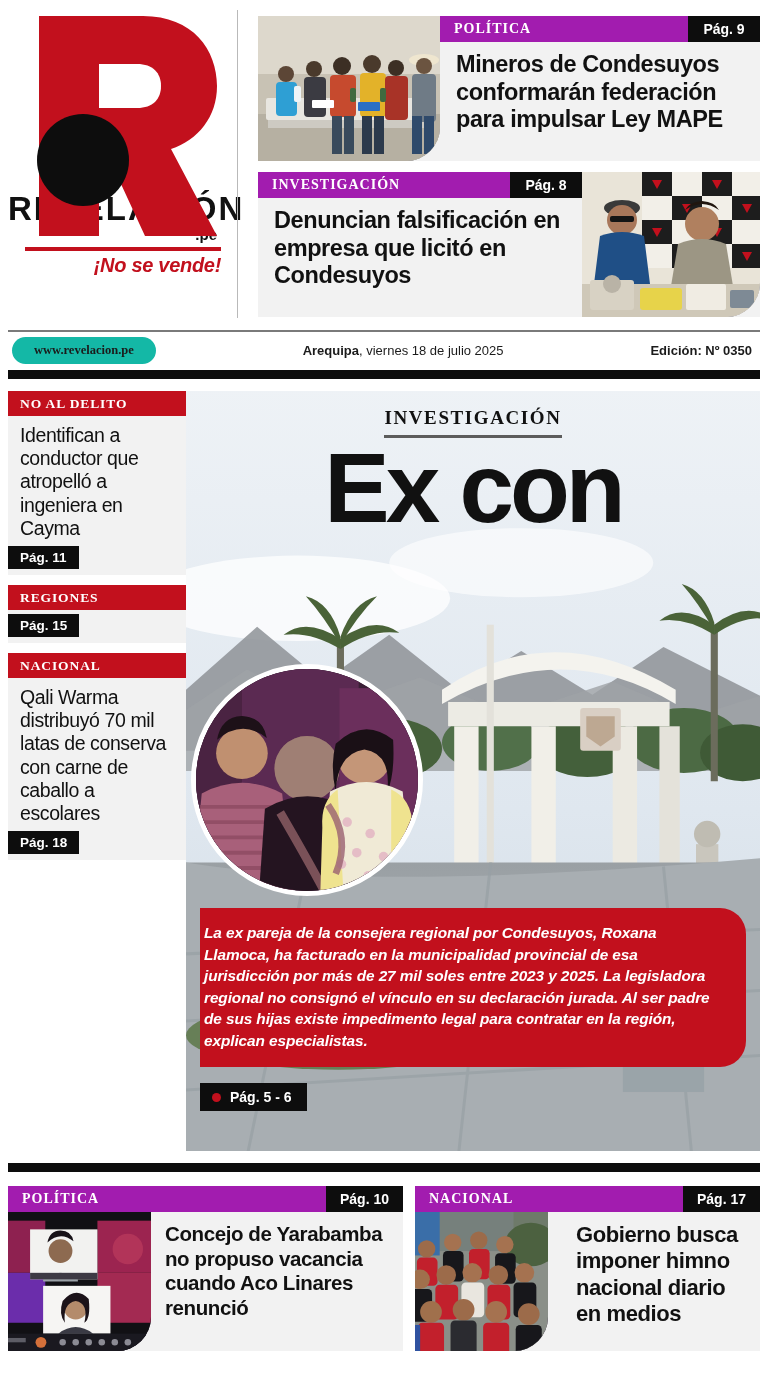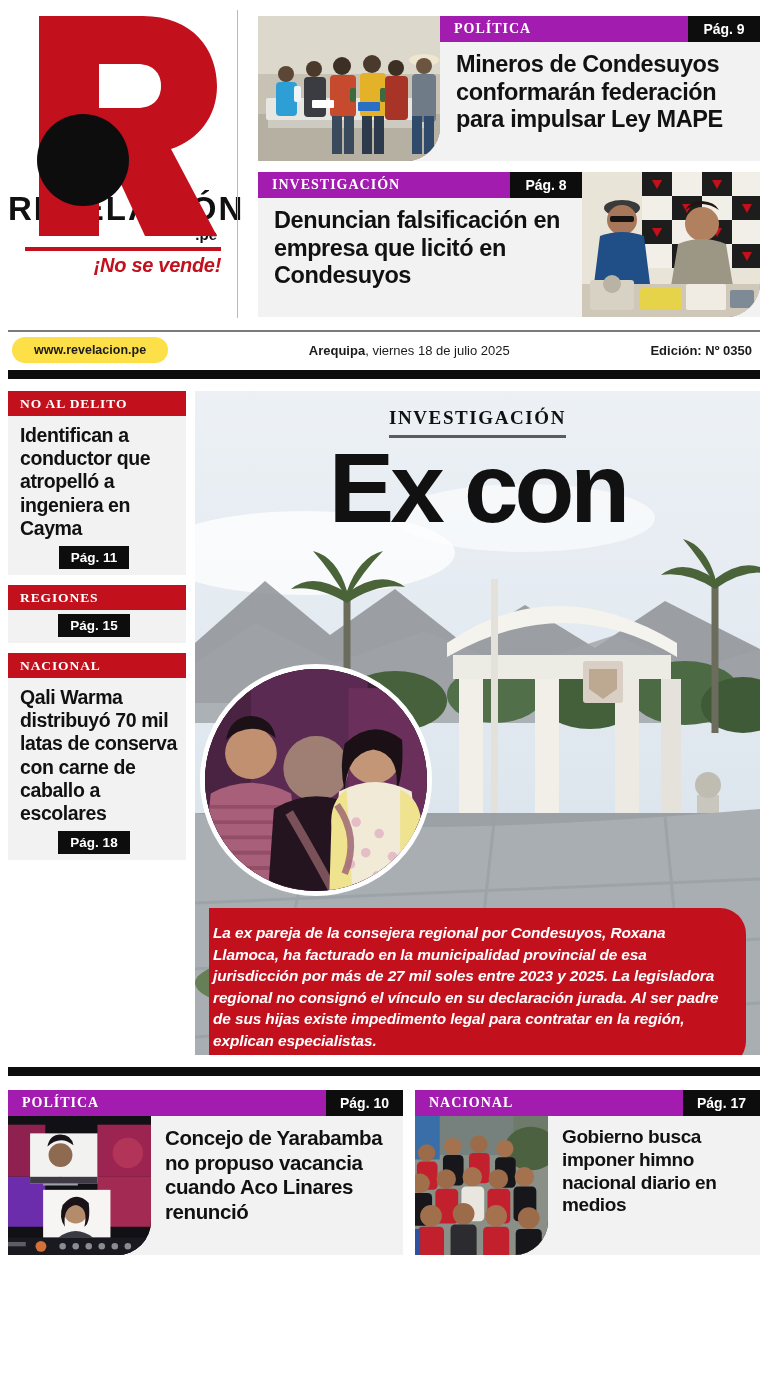--- a/index.html
+++ b/index.html
@@ -172,46 +172,46 @@
   .inforule-top { height: 2px; background: #7a7a7a; margin: 0 8px; }
   .infobar {
     height: 36px;
     margin: 0 8px;
     display: flex;
     align-items: center;
     justify-content: space-between;
     padding: 0 4px;
   }
   .url-pill {
-    background: #fde047;
+    background: #14b8a6;
     border-radius: 16px;
     padding: 6px 22px;
     font-size: 12.5px;
     font-weight: 700;
     color: #1b1b1b;
+    font-family: Liberation Serif, serif;
   }
   .dateline {
     font-size: 13px;
     color: #1b1b1b;
   }
   .dateline b { font-weight: 700; }
   .edition {
     font-size: 13px;
     font-weight: 700;
     color: #1b1b1b;
     padding-right: 4px;
   }
   .blackbar { height: 9px; background: #0d0d0d; margin: 2px 8px 0 8px; }
 
   
   .main {
     display: flex;
     margin: 12px 8px 0 8px;
-    height: 664px;
-    gap: 9px;
+    height: 760px;
   }
 
   .sidebar {
     width: 178px;
     flex: 0 0 178px;
     display: flex;
     flex-direction: column;
     gap: 10px;
   }
   .sb-item {
@@ -225,28 +225,28 @@
     font-family: "Liberation Serif", serif;
     font-weight: 700;
     font-size: 13.5px;
     letter-spacing: 0.9px;
     height: 25px;
     display: flex;
     align-items: center;
     padding-left: 12px;
   }
   .sb-head {
-    font-weight: 700;
+    font-weight: 400;
     font-size: 19.5px;
     line-height: 1.19;
     color: #111;
     letter-spacing: -0.4px;
     padding: 8px 8px 2px 12px;
   }
-  .sb-badge-row { display: flex; justify-content: center; padding: 4px 6px 6px 0; }
+  .sb-badge-row { display: flex; justify-content: flex-start; padding: 4px 6px 6px 0; }
   .sb-badge {
     background: #0d0d0d;
     color: #fff;
     font-weight: 700;
     font-size: 13.5px;
     padding: 4px 12px;
   }
 
   
   .feature {
@@ -368,21 +368,21 @@
   .bphoto svg { width: 100%; height: 100%; display: block; }
   .bhead {
     flex: 1;
     font-weight: 700;
     font-size: 20.5px;
     line-height: 1.2;
     color: #111;
     letter-spacing: -0.4px;
     padding: 10px 6px 0 14px;
   }
-  .bcard.w-right .bhead { font-size: 19px; padding-left: 14px; }
+  .bcard.w-right .bhead { font-size: 22px; padding-left: 28px; }
 </style>
 </head>
 <body>
 
 <div class="page">
 
   <div class="masthead">
 
     <div class="logo-col">
       <div class="logo-mark">

